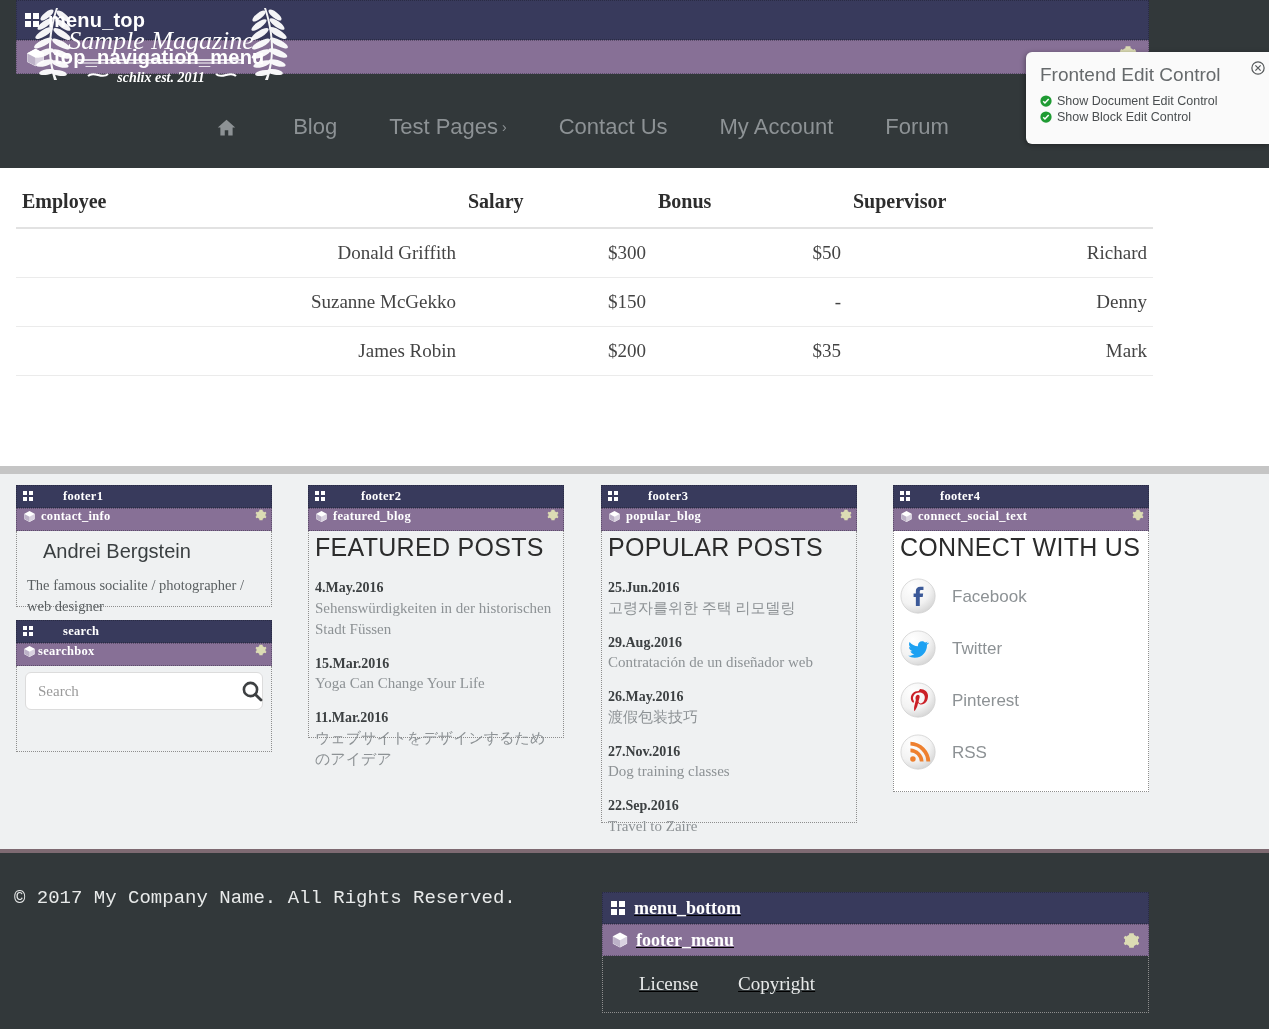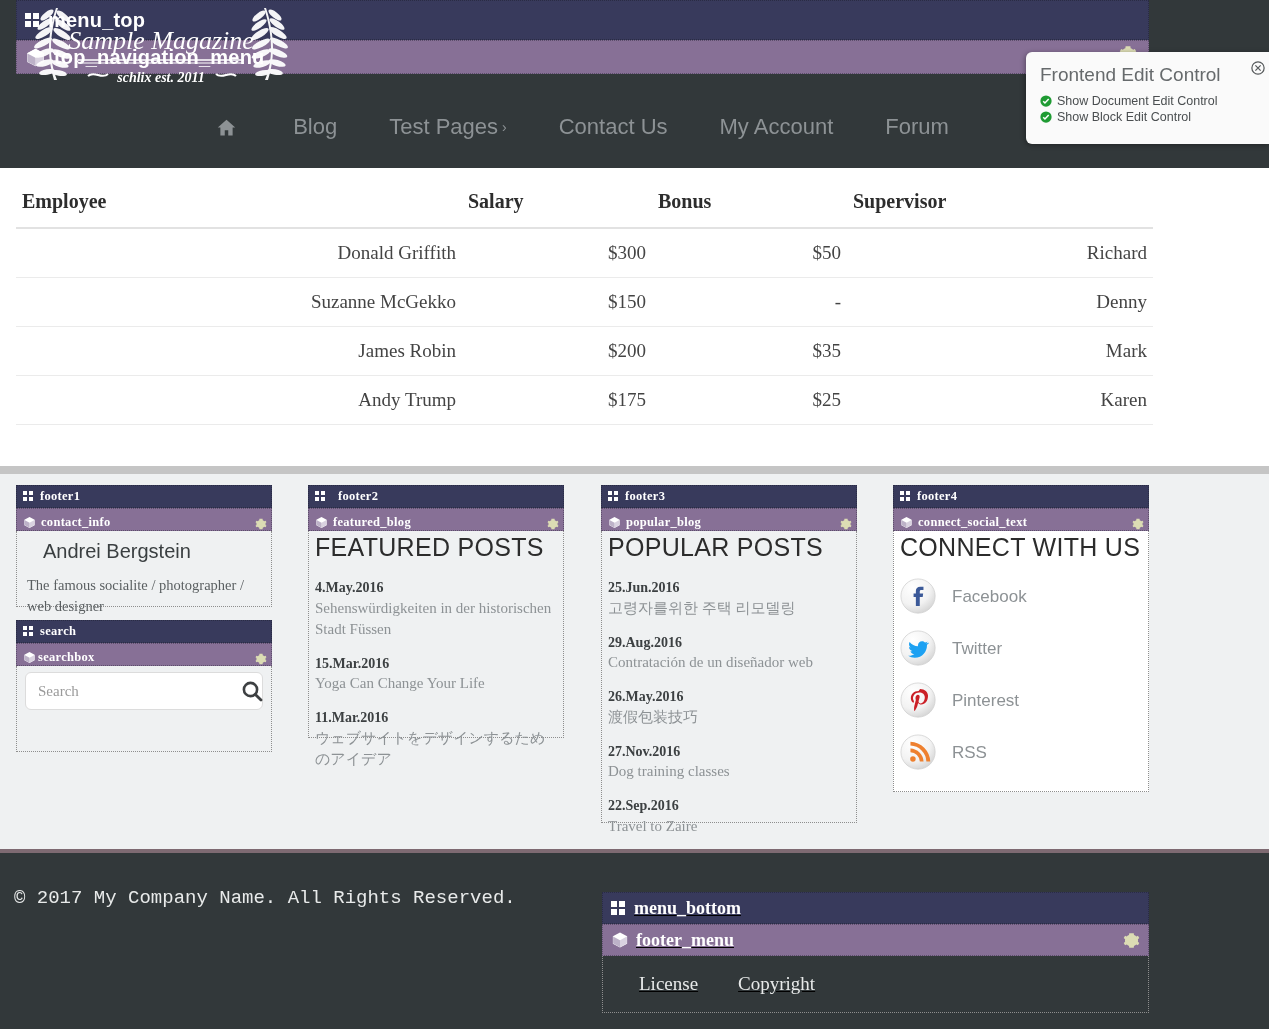--- a/index.html
+++ b/index.html
@@ -199,27 +199,28 @@
   .fcol {
     position: absolute;
     top: 11px;
   }
   .blk-container-hdr {
     height: 23px;
     background: #383a5c;
     border: 1px dotted #2a2c44;
     display: flex;
     align-items: center;
+    gap: 23px;
   }
   .blk-block-hdr {
     height: 23px;
     background: #877096;
     border: 1px dotted #5c4e6b;
     display: flex;
-    align-items: flex-end;
+    align-items: flex-start;
     justify-content: space-between;
     padding-right: 4px;
   }
   .blk-body {
     border: 1px dotted #8e8e8e;
     border-top: none;
     background: #eff1f2;
     padding: 7px 10px 12px 10px;
   }
   .blk-name {
@@ -553,26 +554,20 @@
         <td>$150</td>
         <td>-</td>
         <td>Denny</td>
       </tr>
       <tr>
         <td>James Robin</td>
         <td>$200</td>
         <td>$35</td>
         <td>Mark</td>
       </tr>
-      <tr>
-        <td>Andy Trump</td>
-        <td>$175</td>
-        <td>$25</td>
-        <td>Karen</td>
-      </tr>
     </tbody>
   </table>
 </div>
 
 <div class="footer-sep"></div>
 
 <div class="footer-area">
 
   <div class="fcol" style="left:16px; width:256px;">
     <div class="blk-container-hdr">

